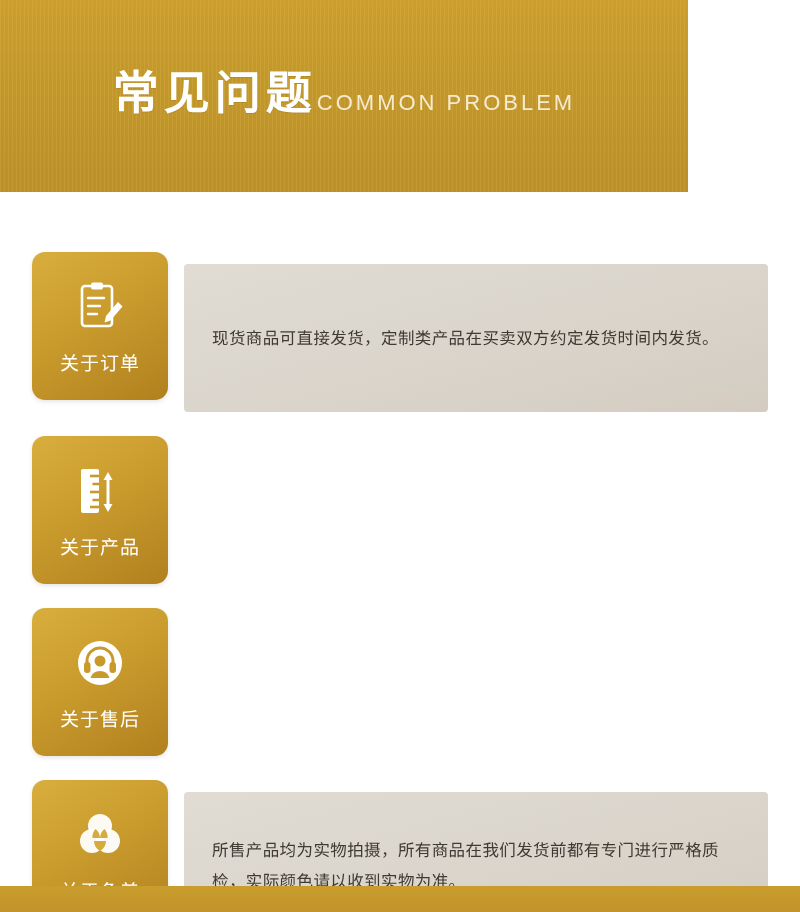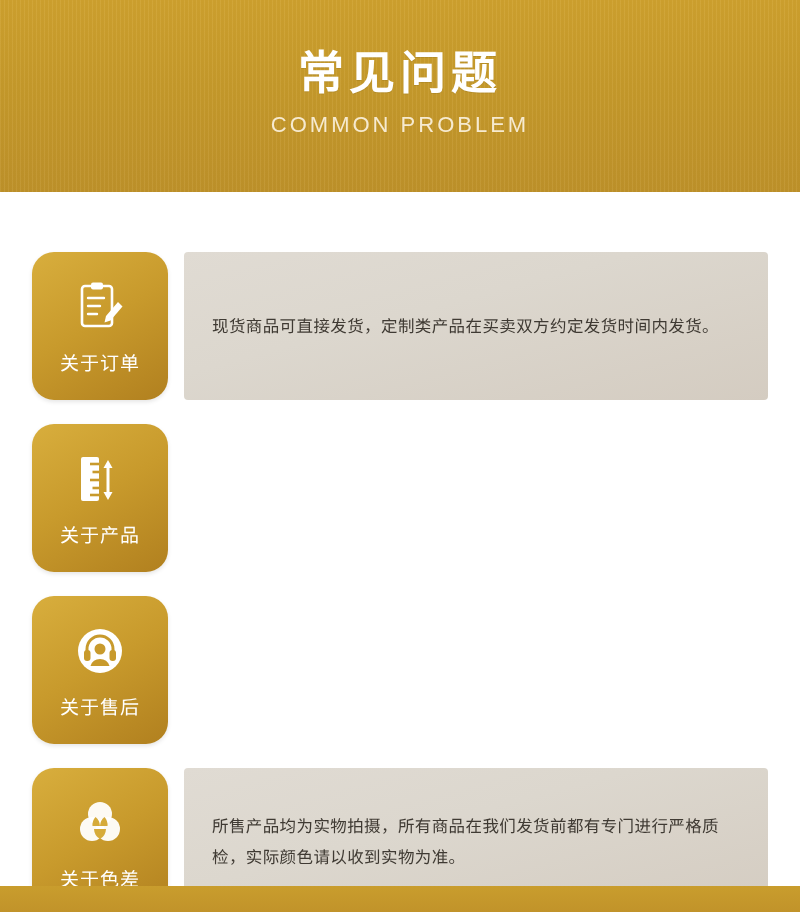--- a/index.html
+++ b/index.html
@@ -18,31 +18,30 @@
     position: relative;
     width: 800px;
     height: 912px;
     background: #ffffff;
     box-sizing: border-box;
   }
 
   
   .banner {
     position: relative;
-    width: 800px;
+    width: 688px;
     height: 192px;
     background:
       repeating-linear-gradient(90deg,
         rgba(255,255,255,0.05) 0px,
         rgba(255,255,255,0.05) 1px,
         rgba(0,0,0,0.02) 1px,
         rgba(0,0,0,0.02) 4px),
       linear-gradient(180deg, #cfa12e 0%, #c69a2b 45%, #bf922a 100%);
     display: flex;
-    flex-direction: column;
     align-items: center;
     justify-content: center;
     overflow: hidden;
   }
   .banner-title {
     font-size: 46px;
     font-weight: bold;
     color: #ffffff;
     letter-spacing: 5px;
     line-height: 1.1;
@@ -69,21 +68,21 @@
     margin-bottom: 24px;
   }
   .faq-row:last-child {
     margin-bottom: 0;
   }
 
   .faq-badge {
     width: 136px;
     min-width: 136px;
     height: 148px;
-    border-radius: 22px;
+    border-radius: 13px;
     background: linear-gradient(150deg, #d8ae3d 0%, #c89a2c 48%, #b1801f 100%);
     display: flex;
     flex-direction: column;
     align-items: center;
     justify-content: center;
     box-shadow: 0 2px 4px rgba(0,0,0,0.10);
   }
   .faq-badge .icon-wrap {
     height: 58px;
     display: flex;
@@ -101,20 +100,21 @@
   .faq-answer {
     flex: 1;
     margin-left: 16px;
     border-radius: 4px;
     background: linear-gradient(165deg, #e0dbd3 0%, #dcd7ce 40%, #d4ccc1 100%);
     display: flex;
     align-items: center;
     padding: 32px 28px;
     box-sizing: border-box;
     min-height: 148px;
+    margin-top: 12px;
   }
   .faq-answer .answer-text {
     font-size: 16.5px;
     line-height: 1.85;
     color: #3f3a33;
     letter-spacing: 0.4px;
   }
 
   
   .footer-strip {

